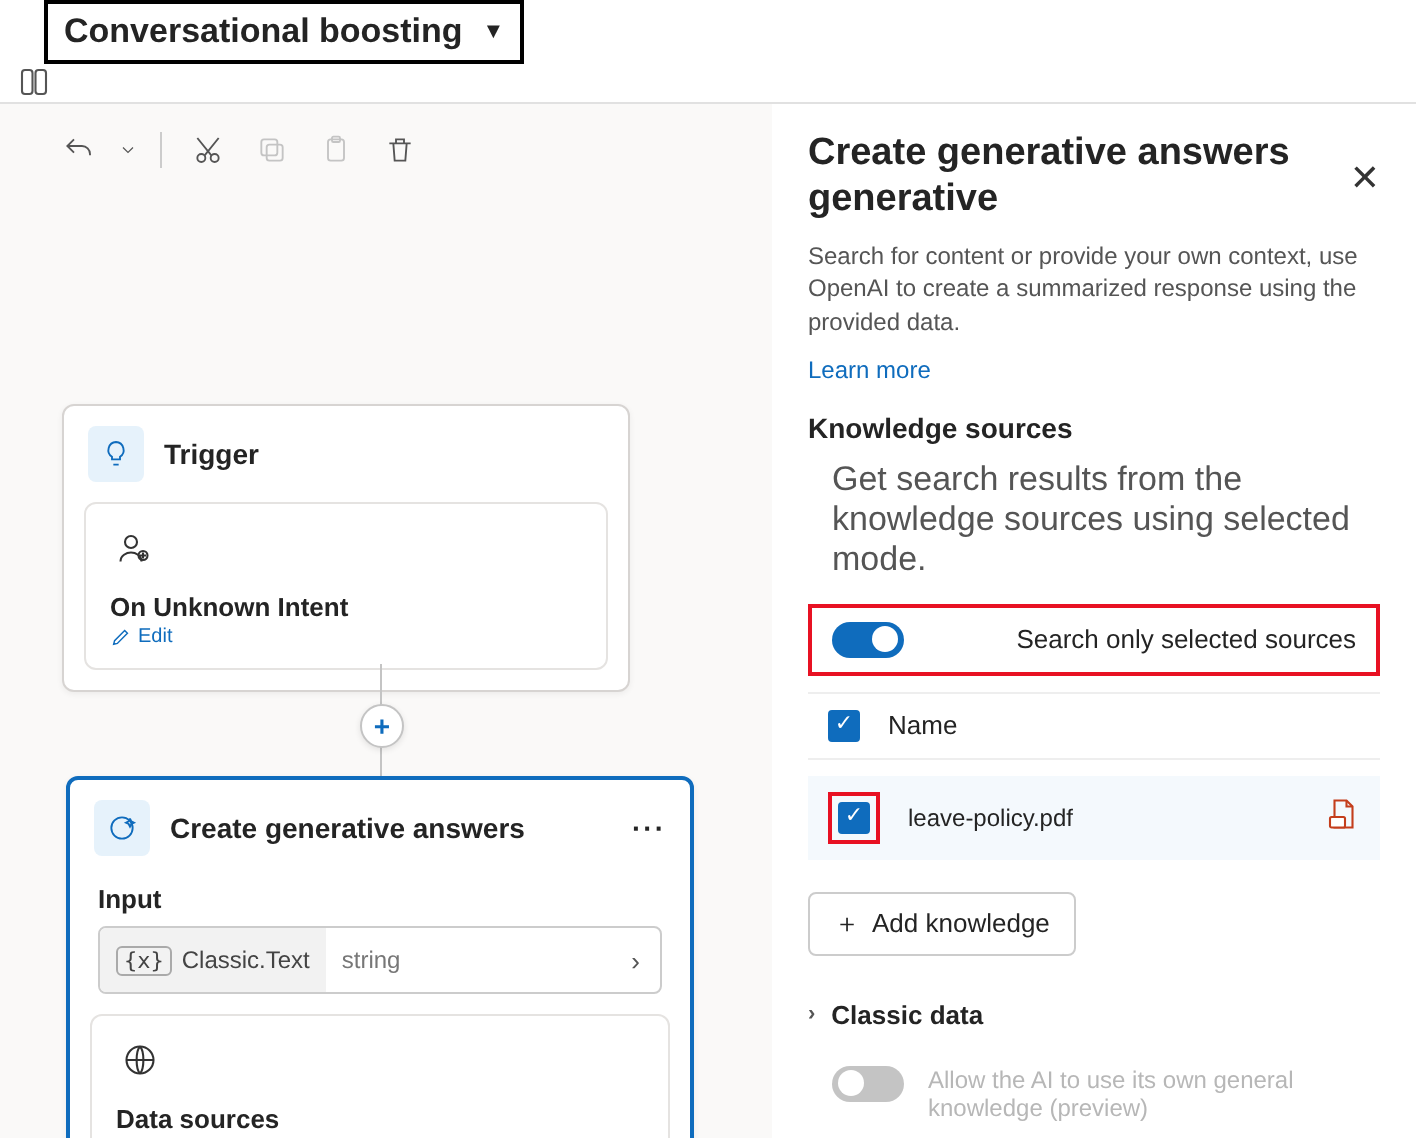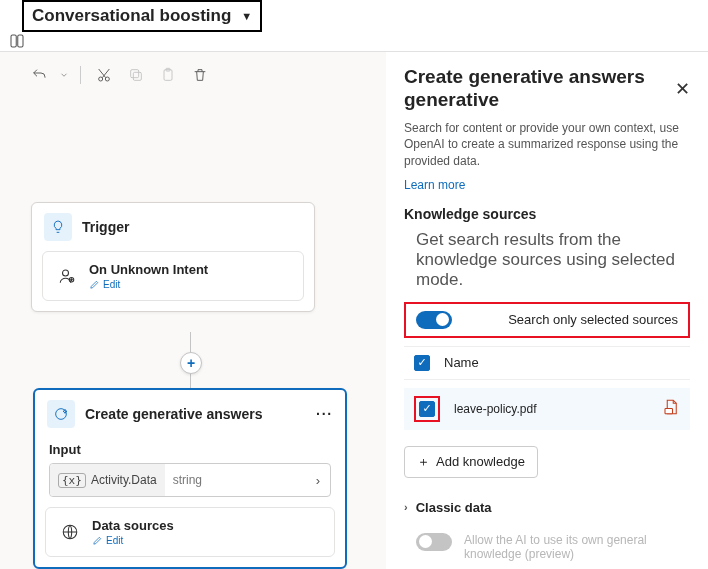--- a/index.html
+++ b/index.html
@@ -108,21 +108,21 @@
     background:#e6f2fb;
     display:flex;align-items:center;justify-content:center;
     color:#0f6cbd;
   }
   .node-ic svg { width:16px;height:16px;stroke:currentColor;fill:none;stroke-width:1.4;}
   .node-menu { margin-left:auto;font-weight:900;letter-spacing:1px;cursor:pointer;}
   .node-inner {
     margin:0 10px 10px 10px;
     border:1px solid #e5e3e1;border-radius:6px;
     padding:10px 12px;
-    display:flex;gap:10px;align-items:center;
+    display:flex;gap:10px;align-items:flex-start;flex-direction:column;
   }
   .node-inner .mini-ic {
     width:24px;height:24px;display:flex;align-items:center;justify-content:center;
   }
   .node-inner .mini-ic svg{width:18px;height:18px;stroke:#333;fill:none;stroke-width:1.4;}
   .inner-txt { display:flex;flex-direction:column;gap:2px;}
   .inner-title { font-weight:600;font-size:13px;}
   .edit-link { color:#0f6cbd;font-size:10px;display:flex;align-items:center;gap:3px;cursor:pointer;}
   .edit-link svg{width:11px;height:11px;stroke:#0f6cbd;fill:none;stroke-width:1.6;}
 
@@ -335,21 +335,21 @@
               <path d="M18 5l1 2 2 1-2 1-1 2-1-2-2-1 2-1 1-2"></path>
             </svg>
         </div>
         <span>Create generative answers</span>
         <div class="node-menu">···</div>
       </div>
       <div class="section-label">Input</div>
       <div class="input-pill">
         <div class="pill-var">
           <span class="vx">{x}</span>
-          <span>Activity.Data</span>
+          <span>Classic.Text</span>
         </div>
         <span class="pill-type">string</span>
         <div class="pill-spacer"></div>
         <div class="pill-chev">›</div>
       </div>
       <div class="node-inner">
         <div class="mini-ic">
           <svg viewBox="0 0 24 24">
               <circle cx="12" cy="12" r="9"></circle>
               <path d="M3 12h18M12 3c3 3 3 15 0 18M12 3c-3 3-3 15 0 18"></path>

